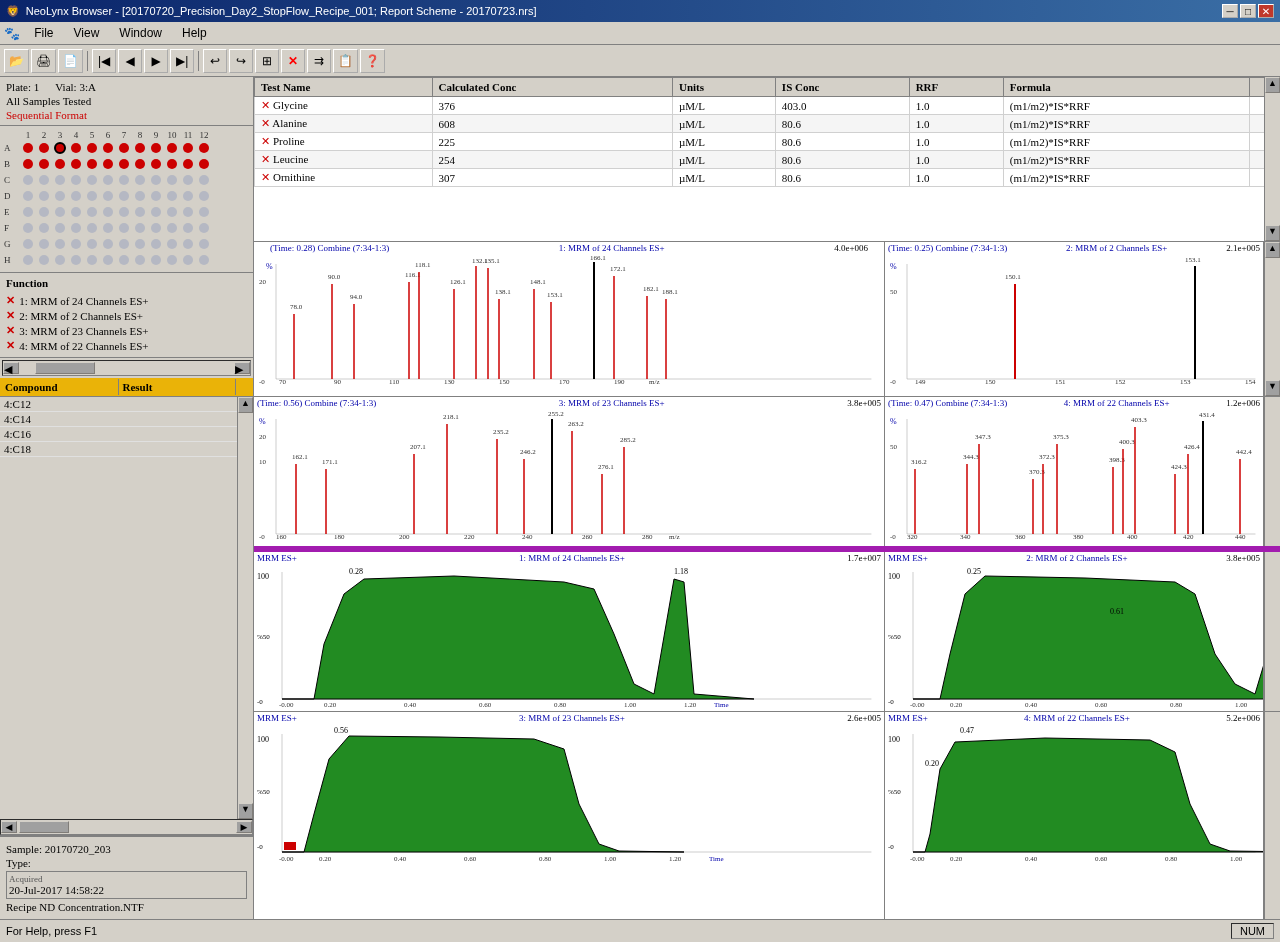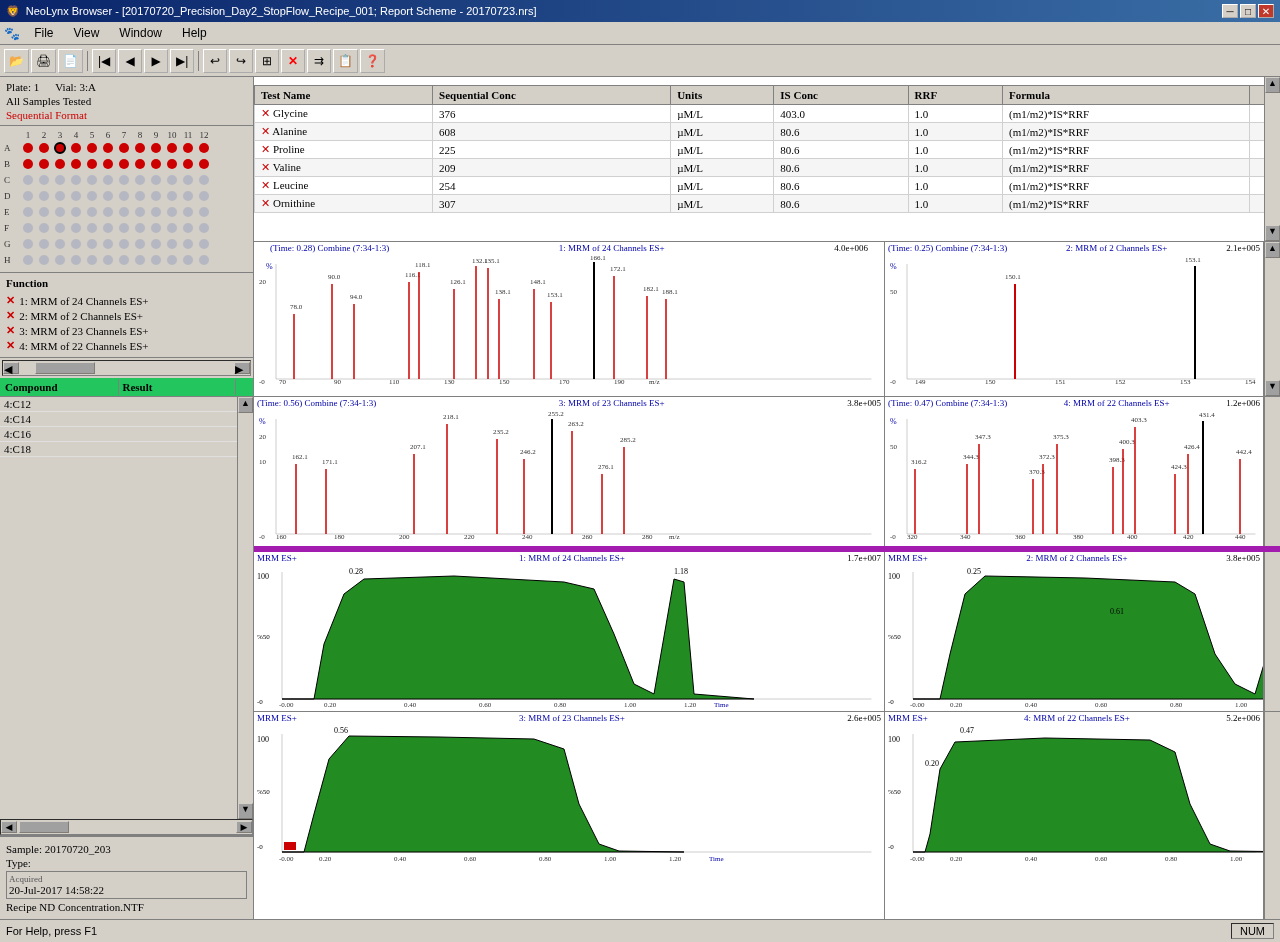--- a/index.html
+++ b/index.html
@@ -162,21 +162,21 @@
     
     .compound-table {
       flex: 1;
       display: flex;
       flex-direction: column;
       border-bottom: 1px solid #808080;
       overflow: hidden;
     }
     .compound-header {
       display: flex;
-      background: #22c55e;
+      background: #eab308;
       border-bottom: 1px solid #808080;
       padding: 1px;
     }
     .compound-header-cell {
       font-size: 11px;
       font-weight: bold;
       padding: 2px 4px;
       border-right: 1px solid #808080;
       flex: 1;
     }
@@ -717,26 +717,26 @@
       <div class="info-row">
         <span>Recipe ND Concentration.NTF</span>
       </div>
     </div>
 
   </div>
 
   <div class="right-panel">
 
     <div class="data-table-container" style="position:relative;">
-      <div style="overflow:hidden;flex:1;margin-top:8px;">
+      <div style="overflow:hidden;flex:1;">
         <table class="data-table">
           <thead>
             <tr>
               <th>Test Name</th>
-              <th>Sequential Conc</th>
+              <th>Calculated Conc</th>
               <th>Units</th>
               <th>IS Conc</th>
               <th>RRF</th>
               <th>Formula</th>
               <th style="width:30px;"></th>
             </tr>
           </thead>
           <tbody>
             <tr>
               <td><span class="x-mark">✕</span> Glycine</td>
@@ -759,29 +759,20 @@
             <tr>
               <td><span class="x-mark">✕</span> Proline</td>
               <td>225</td>
               <td>µM/L</td>
               <td>80.6</td>
               <td>1.0</td>
               <td>(m1/m2)*IS*RRF</td>
               <td></td>
             </tr>
             <tr>
-              <td><span class="x-mark">✕</span> Valine</td>
-              <td>209</td>
-              <td>µM/L</td>
-              <td>80.6</td>
-              <td>1.0</td>
-              <td>(m1/m2)*IS*RRF</td>
-              <td></td>
-            </tr>
-            <tr>
               <td><span class="x-mark">✕</span> Leucine</td>
               <td>254</td>
               <td>µM/L</td>
               <td>80.6</td>
               <td>1.0</td>
               <td>(m1/m2)*IS*RRF</td>
               <td></td>
             </tr>
             <tr>
               <td><span class="x-mark">✕</span> Ornithine</td>

